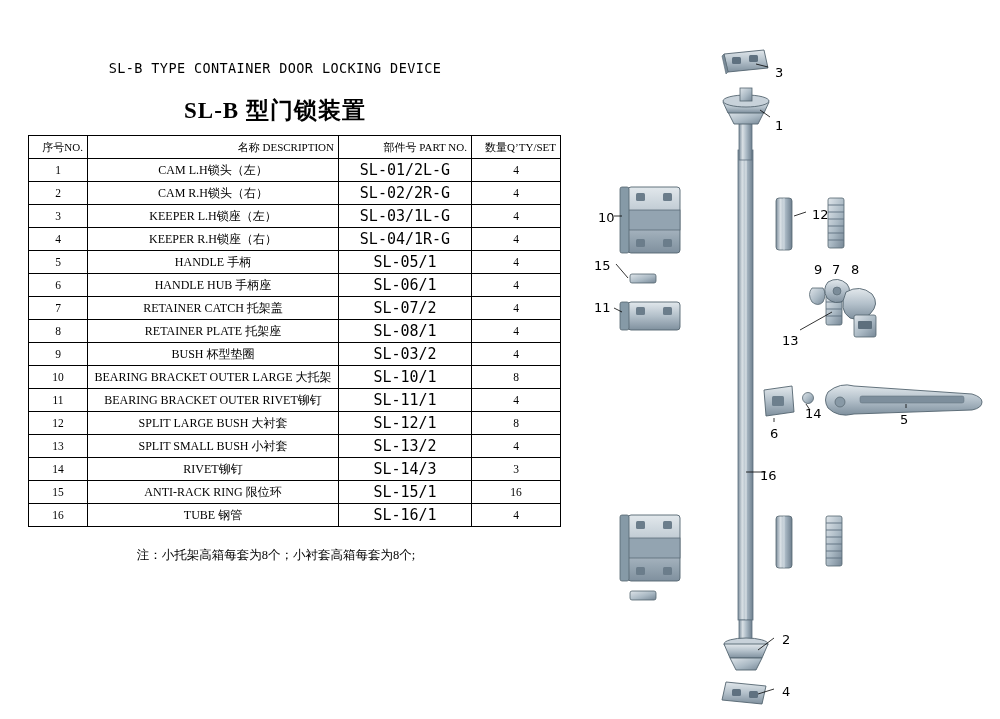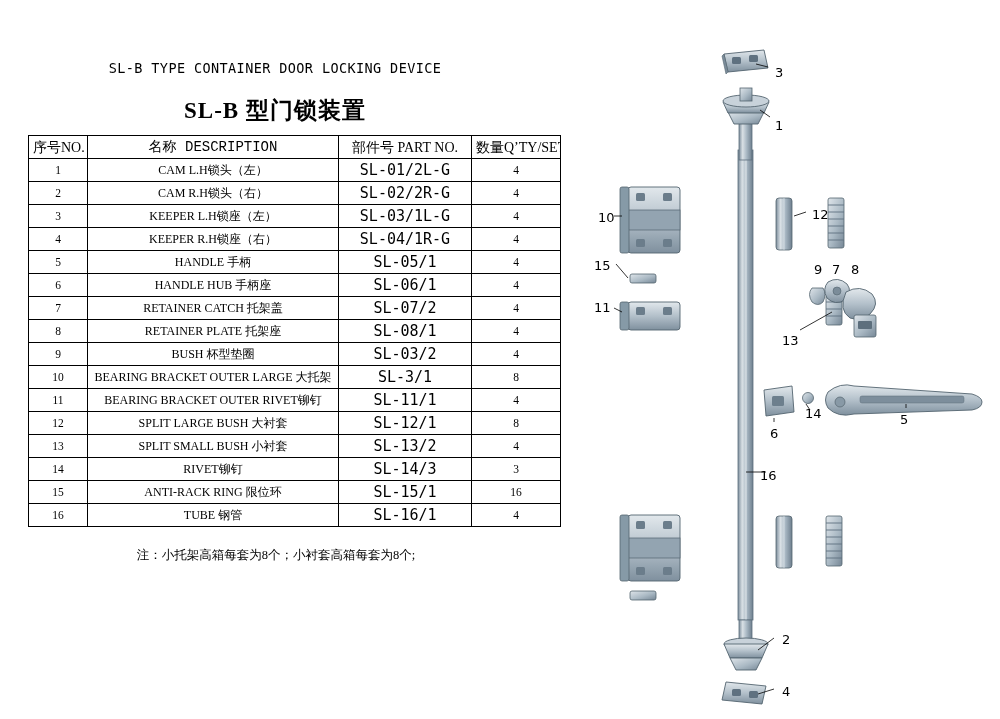--- a/index.html
+++ b/index.html
@@ -59,25 +59,25 @@
   #parts-table th, #parts-table td {
     border: 1px solid #000;
     height: 22px;
     padding: 0 4px;
     font-weight: normal;
     line-height: 21px;
     overflow: hidden;
     white-space: nowrap;
   }
   #parts-table th {
-    text-align: center;
-    font-size: 14px;
+    text-align: right;
+    font-size: 11px;
   }
   .col-no   { width: 50px;  text-align: center; }
-  .col-desc { width: 242px; text-align: left; padding-left: 6px; font-family: Liberation Mono, monospace; }
+  .col-desc { width: 242px; text-align: left; padding-left: 6px; }
   .col-part { width: 124px; text-align: center; margin-top: 12px; }
   .col-qty  { width: 80px;  text-align: center; }
   .cell-no   { text-align: center; }
   .cell-desc { text-align: center; padding-left: 6px; font-size: 12px; }
   .cell-part { text-align: center; font-family: "DejaVu Sans Mono", monospace; font-size: 15px; }
   .cell-qty  { text-align: center; }
 
   #table-note {
     position: absolute;
     left: 28px;
@@ -171,21 +171,21 @@
         </tr>
         <tr>
           <td class="cell-no">9</td>
           <td class="cell-desc">BUSH 杯型垫圈</td>
           <td class="cell-part">SL-03/2</td>
           <td class="cell-qty">4</td>
         </tr>
         <tr>
           <td class="cell-no">10</td>
           <td class="cell-desc">BEARING BRACKET OUTER LARGE 大托架</td>
-          <td class="cell-part">SL-3/1</td>
+          <td class="cell-part">SL-10/1</td>
           <td class="cell-qty">8</td>
         </tr>
         <tr>
           <td class="cell-no">11</td>
           <td class="cell-desc">BEARING BRACKET OUTER RIVET铆钉</td>
           <td class="cell-part">SL-11/1</td>
           <td class="cell-qty">4</td>
         </tr>
         <tr>
           <td class="cell-no">12</td>

